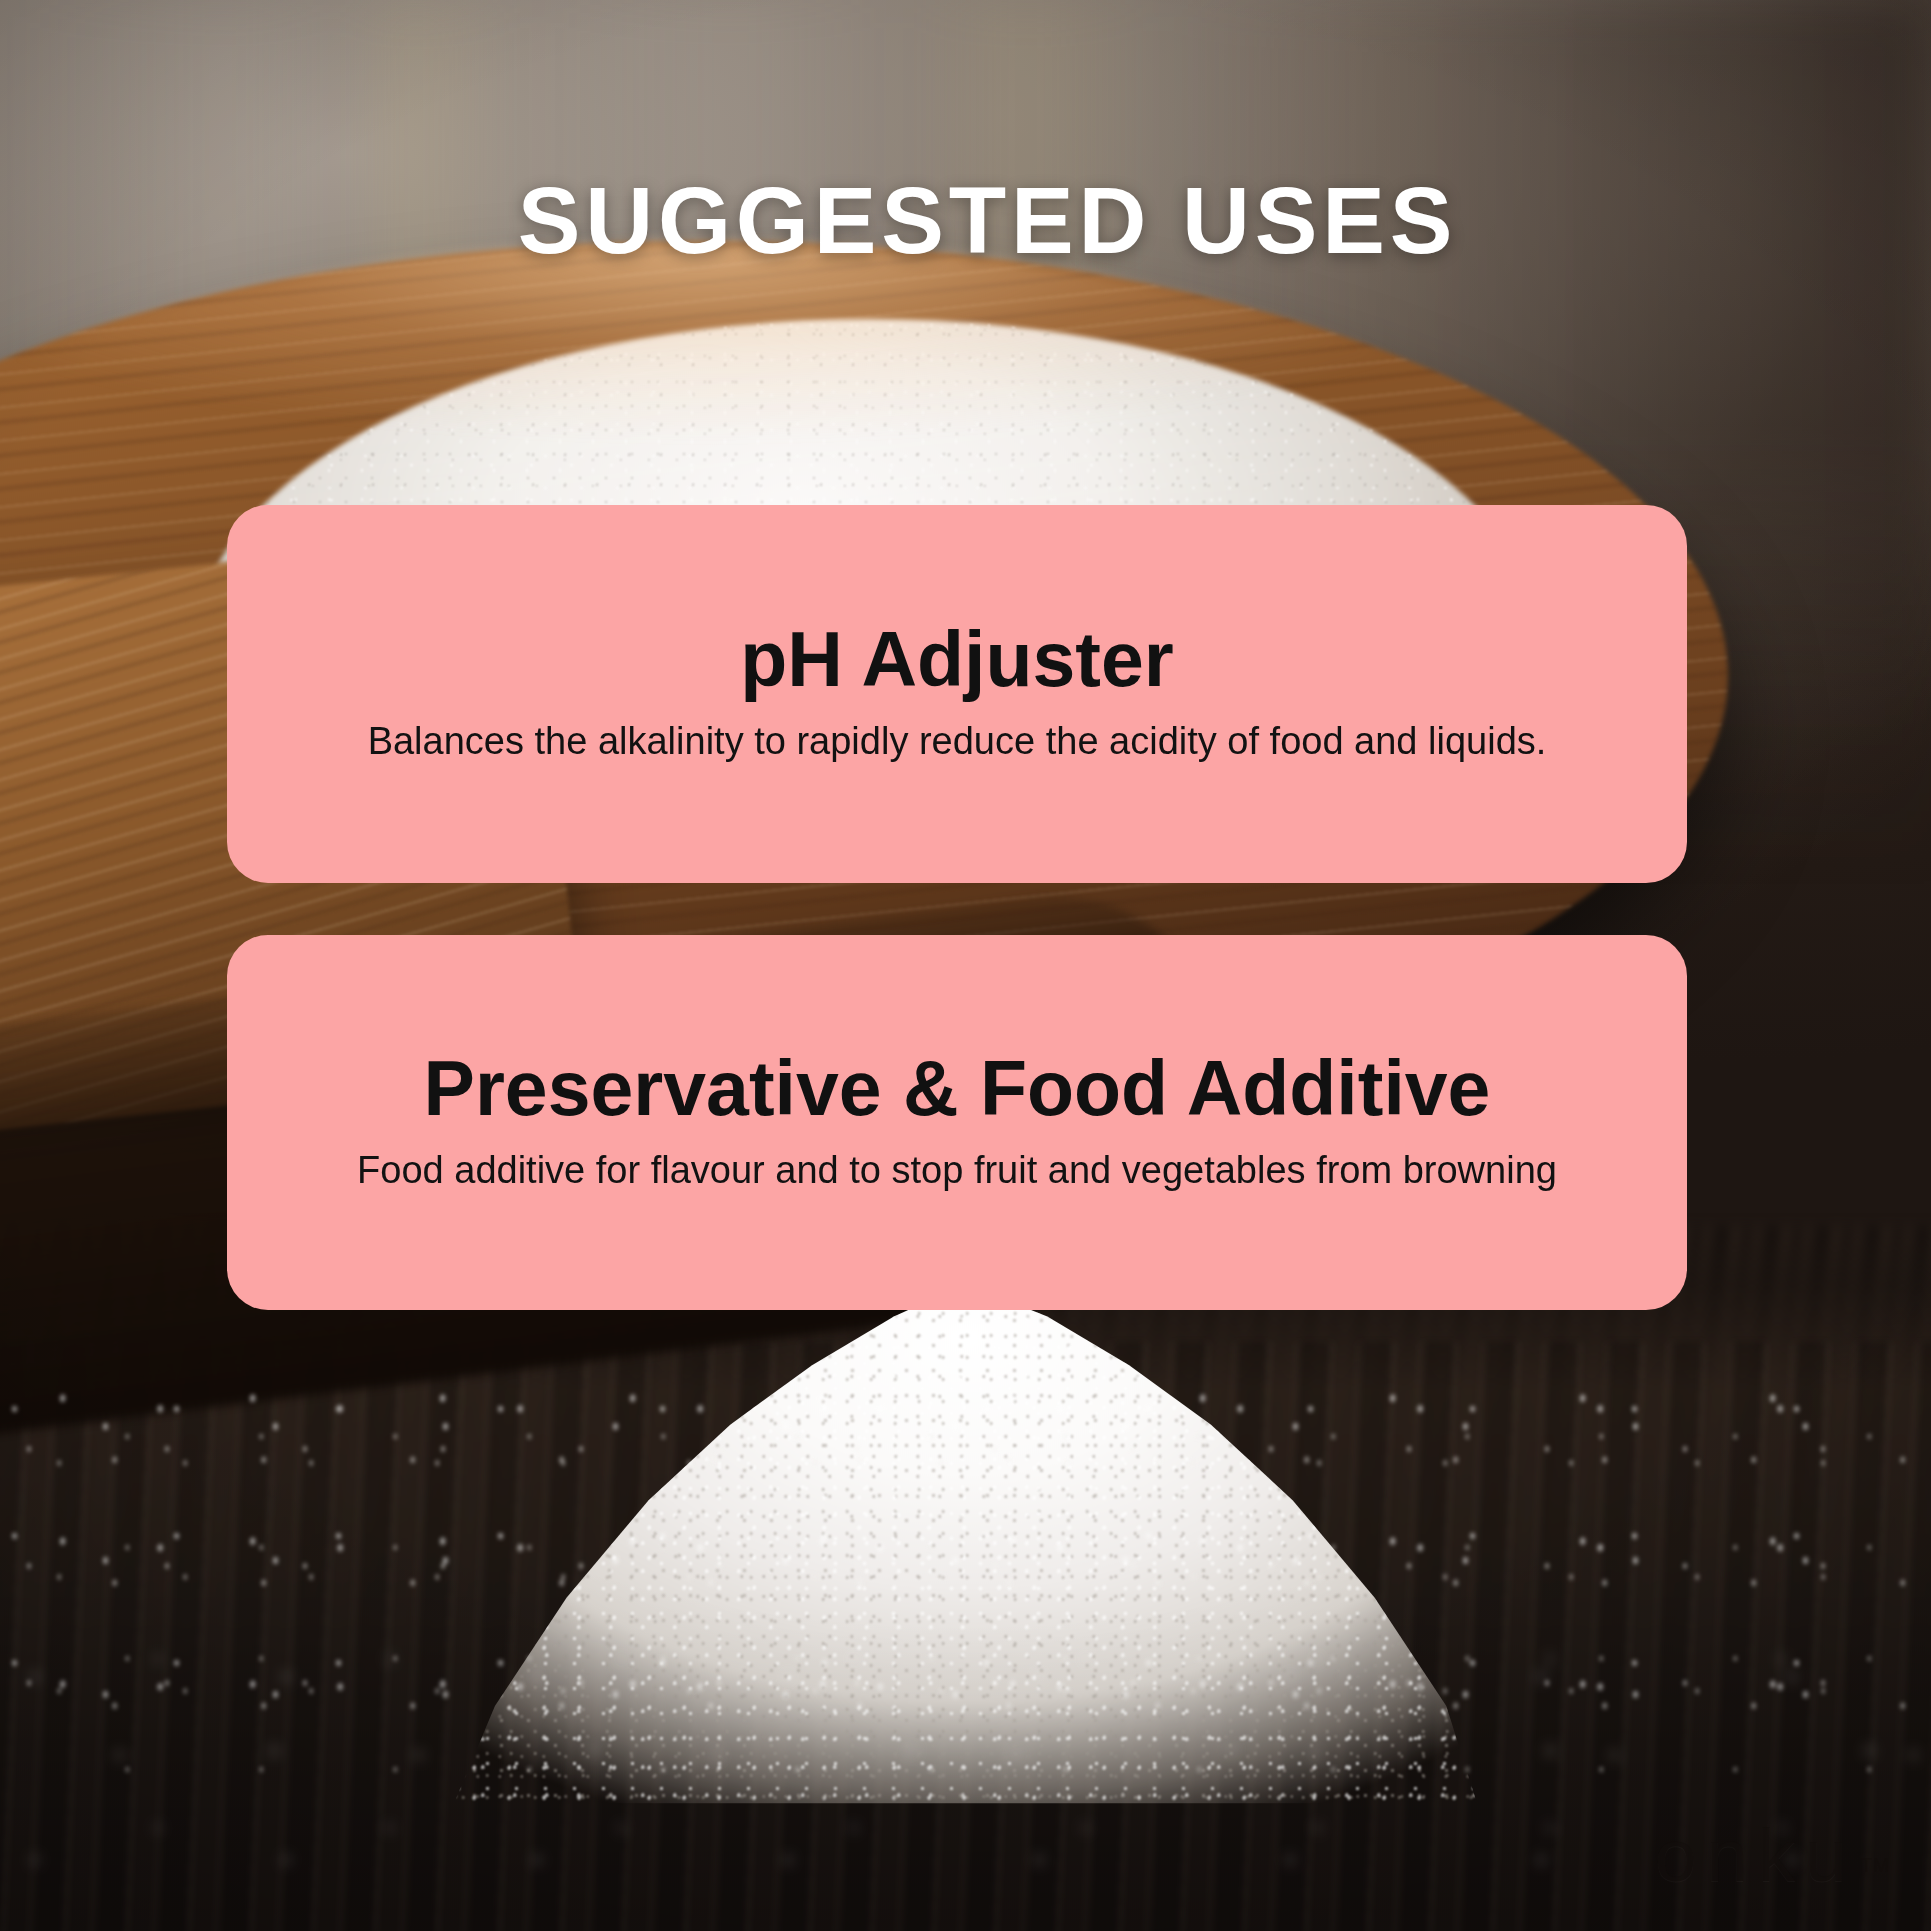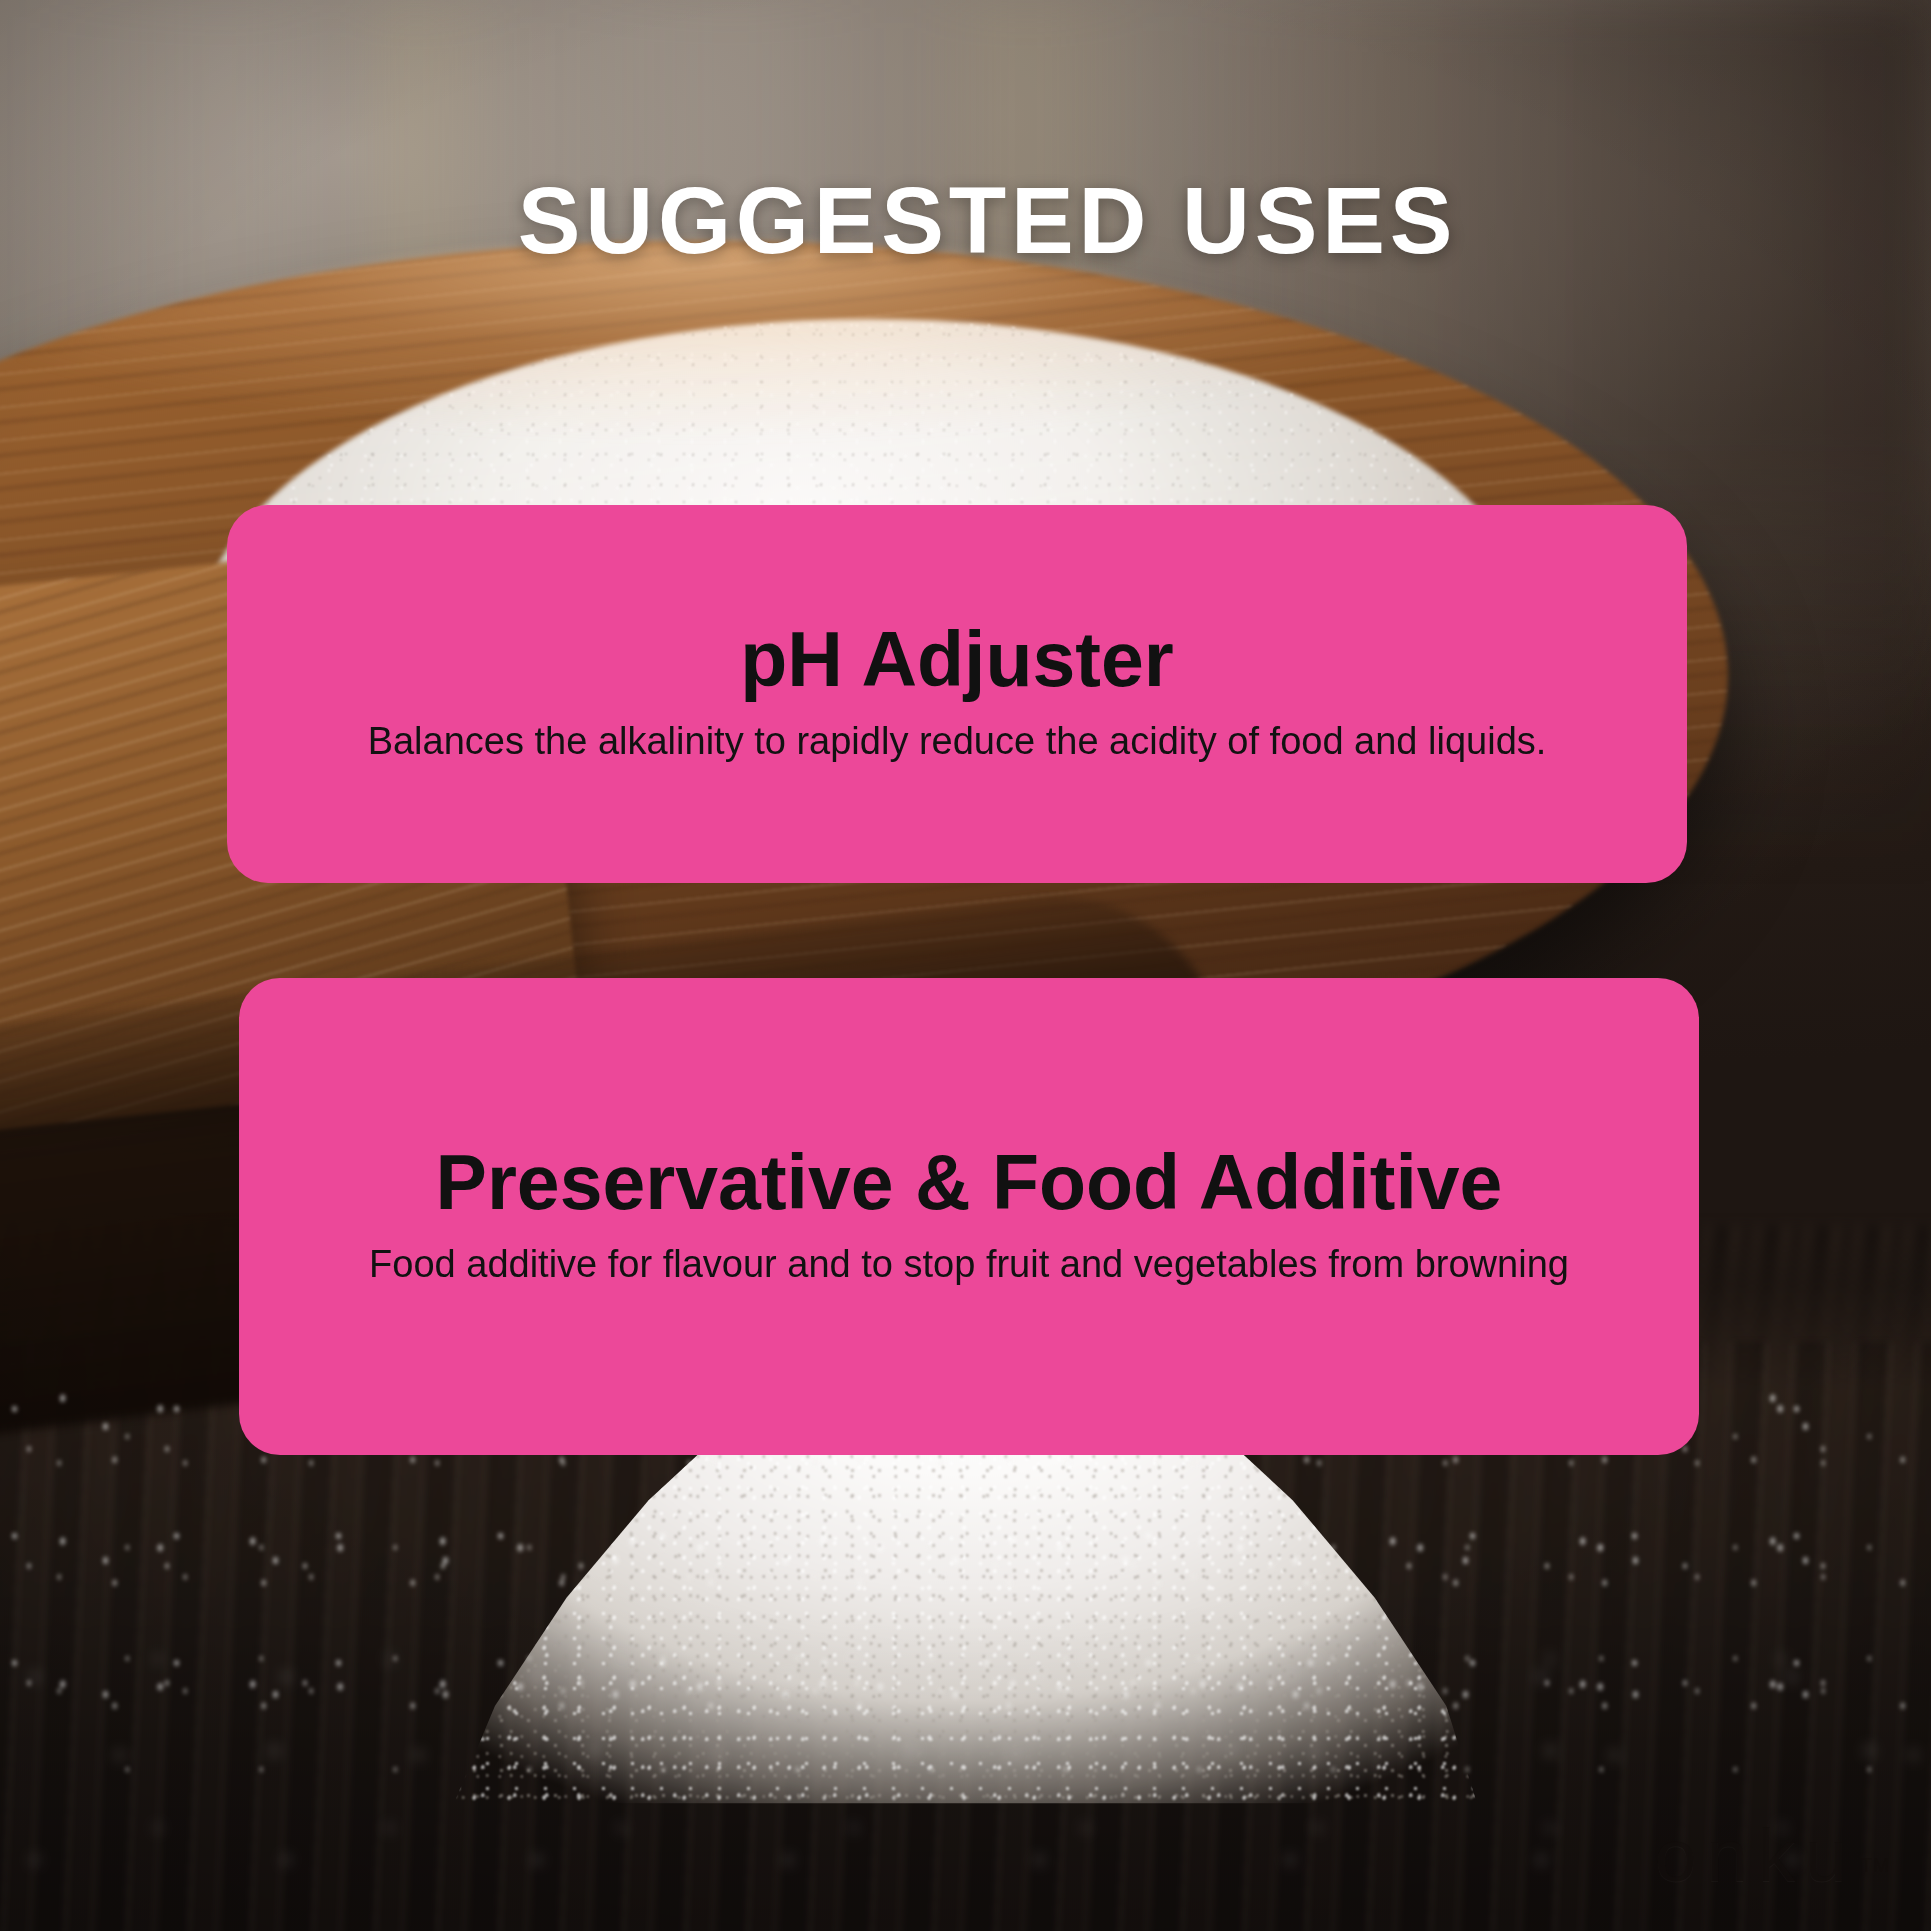--- a/index.html
+++ b/index.html
@@ -221,32 +221,32 @@
     line-height: 1.05;
     text-shadow: 0 2.9px 15.4px rgba(0,0,0,.34);
     white-space: nowrap;
     padding-left: 44px;
   }
 
   .card {
     position: absolute;
     left: 227px;
     width: 1460px;
-    background: #ec4899;
+    background: #fca5a5;
     border-radius: 41px;
     box-sizing: border-box;
     padding: 25px 56px 29px;
     display: flex;
     flex-direction: column;
     justify-content: center;
     align-items: center;
     text-align: center;
   }
   #card-1 { top: 505px; height: 378px; }
-  #card-2 { top: 978px; height: 477px; margin-left: 12px; }
+  #card-2 { top: 935px; height: 375px; }
 
   .card-title {
     color: #111111;
     font-weight: 700;
     line-height: 1.1;
     margin: 0 0 15.4px 0;
   }
   #card-1 .card-title { font-size: 77px; }
   #card-2 .card-title { font-size: 77px; }
 

